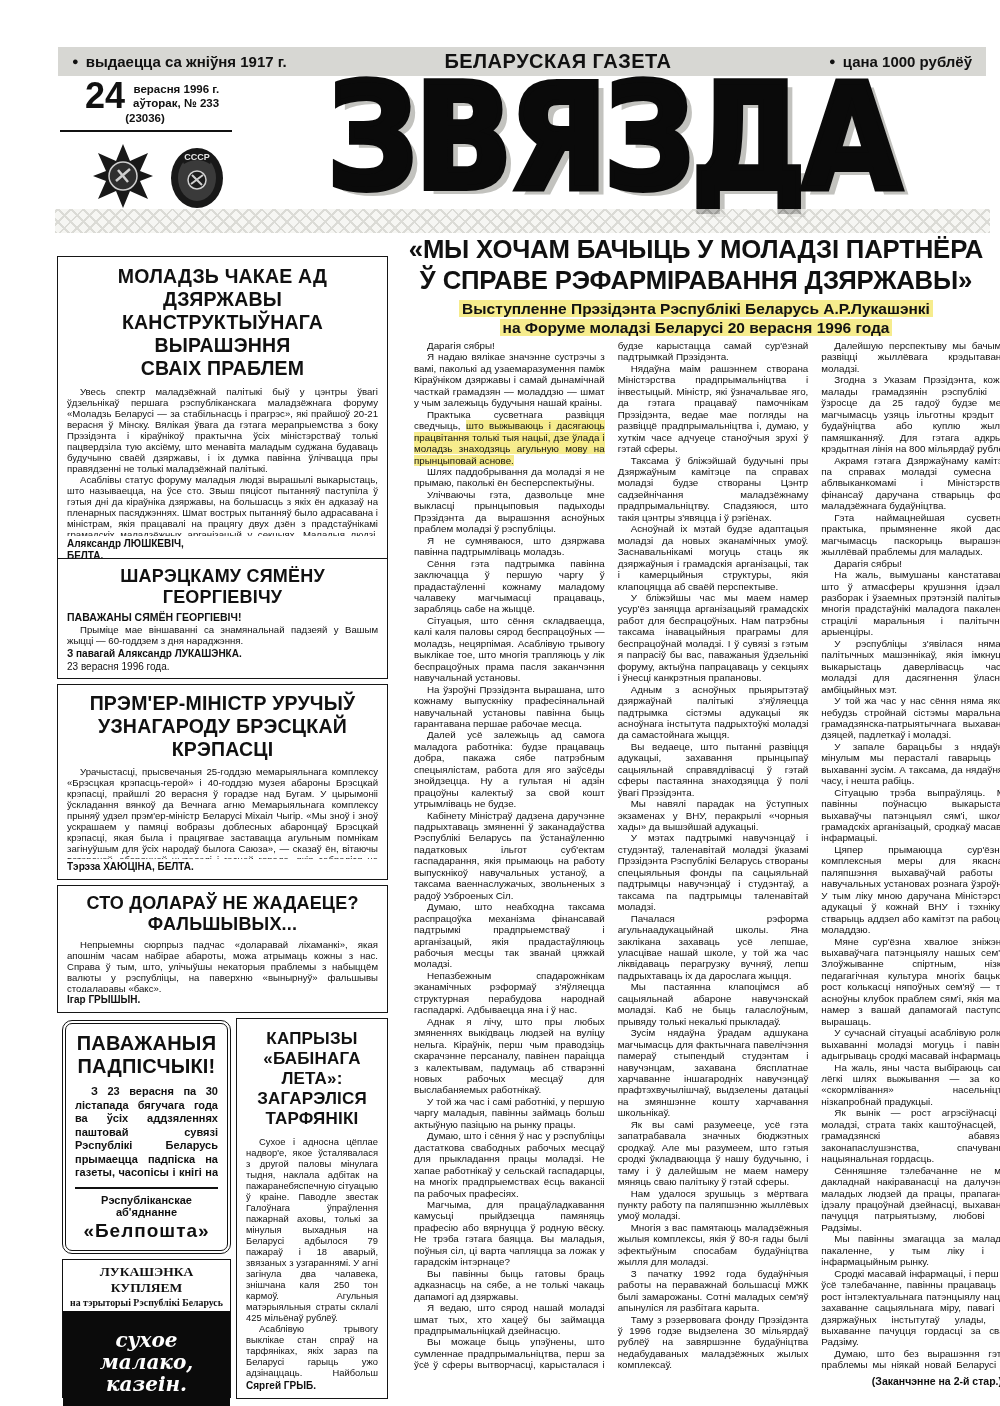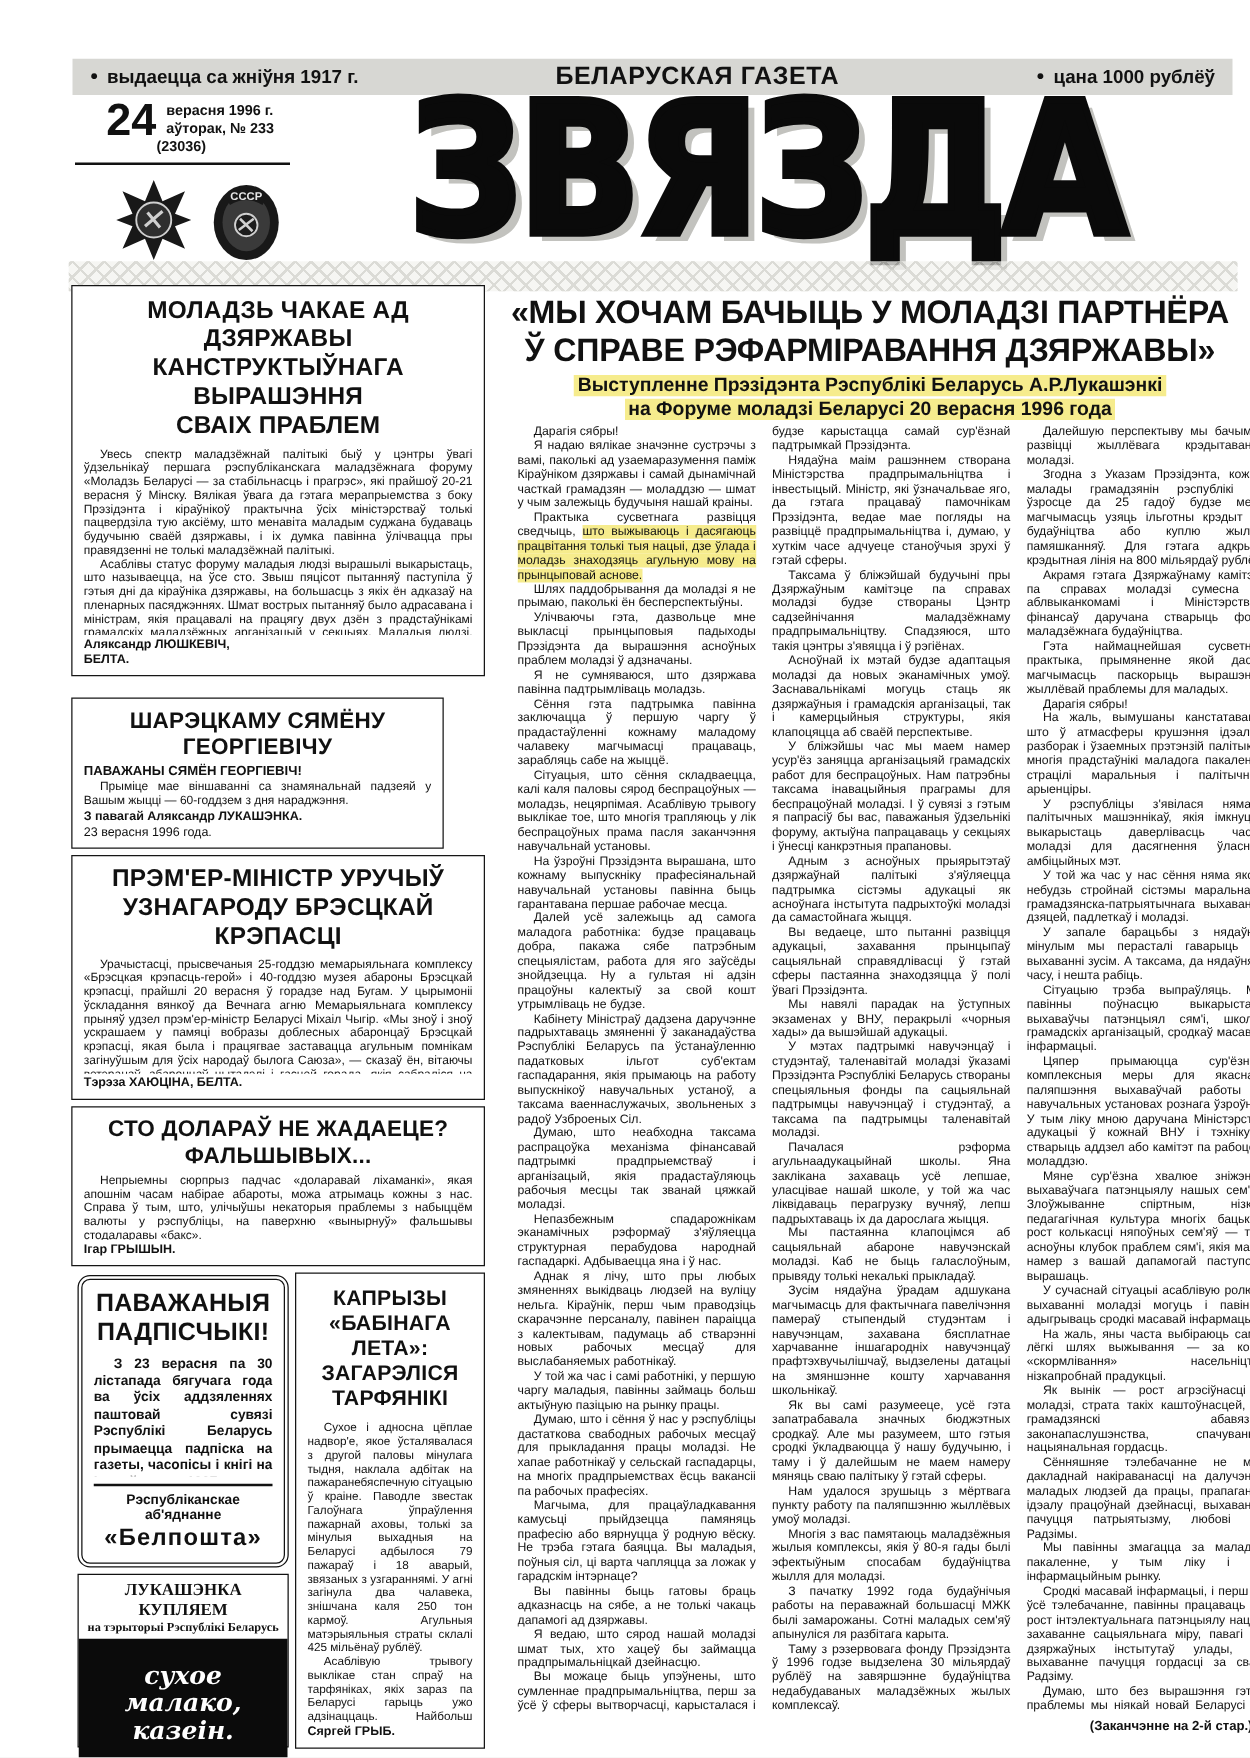--- a/index.html
+++ b/index.html
@@ -7,21 +7,21 @@
         font-family:"Liberation Sans",sans-serif;color:#111;}
   .abs{position:absolute;}
   
   .topbar{left:58px;top:47px;width:928px;height:29px;background:#d7d7d3;
           display:flex;align-items:center;justify-content:space-between;padding:0 14px;box-sizing:border-box;}
   .topbar .seg{display:flex;align-items:center;gap:7px;font-weight:bold;font-size:15px;}
   .topbar .dot{font-size:11px;line-height:1;}
   .topbar .center{font-size:20px;letter-spacing:.5px;}
   
   .dateblock{left:85px;top:80px;width:150px;}
-  .daterow{display:flex;gap:8px;align-items:flex-start;}
+  .daterow{display:flex;gap:8px;align-items:flex-start;text-align:right;}
   .bigday{font-size:36px;font-weight:bold;line-height:.9;}
   .datelines{font-size:11.5px;font-weight:bold;line-height:1.25;padding-top:2px;}
   .issue-par{font-size:11.5px;font-weight:bold;text-align:center;width:120px;}
   .daterule{left:60px;top:130px;width:172px;height:2px;background:#111;}
   .medals{left:92px;top:142px;width:140px;display:flex;gap:14px;align-items:center;}
   
   .masthead{left:228px;top:66px;width:768px;height:142px;display:flex;align-items:center;justify-content:center;}
   .masthead span{font-family:"DejaVu Sans",sans-serif;font-weight:bold;font-size:124px;line-height:1;
         letter-spacing:-4px;transform:scale(1.04,1.18);color:#0a0a0a;
         -webkit-text-stroke:5px #0a0a0a;text-shadow:7px 5px 0 #c2c2be;white-space:nowrap;}
@@ -31,23 +31,23 @@
        repeating-linear-gradient(-45deg,#cfcfc9 0 2px,transparent 2px 9px),
        linear-gradient(#f4f4f0,#f4f4f0);}
   
   .nbox{border:1.5px solid #161616;box-sizing:border-box;padding:6px 9px;background:#fff;
         display:flex;flex-direction:column;overflow:hidden;}
   .headline{font-weight:800;text-align:center;letter-spacing:.2px;}
   .body-text{text-align:justify;font-size:9.6px;line-height:11px;}
   .body-text p{margin:0;text-indent:13px;}
   .byline{font-weight:bold;font-size:10px;text-align:left;margin-top:2px;line-height:12px;white-space:pre-line;}
   
-  .box1{left:57px;top:228px;width:331px;height:313px;}
+  .box1{left:57px;top:256px;width:331px;height:313px;}
   .box1 .headline{font-size:19.5px;line-height:23px;margin:2px 0 6px;}
-  .box2{left:57px;top:558px;width:298px;height:121px;}
+  .box2{left:57px;top:558px;width:331px;height:121px;}
   .box2 .headline{font-size:18px;line-height:21px;margin:1px 0 3px;}
   .salut{font-weight:bold;font-size:10.5px;margin:0 0 1px;}
   .date-left{font-size:10px;text-align:left;margin-top:1px;}
   .box3{left:57px;top:684px;width:331px;height:196px;}
   .box3 .headline{font-size:19.5px;line-height:23px;margin:1px 0 5px;}
   .box4{left:57px;top:885px;width:331px;height:128px;}
   .box4 .headline{font-size:18px;line-height:21px;margin:1px 0 4px;}
   
   .subs{left:62px;top:1020px;width:169px;height:234px;border:4px double #111;border-radius:10px;
         box-sizing:border-box;padding:8px 9px;display:flex;flex-direction:column;}
@@ -220,21 +220,21 @@
   <div class="abs sp-subhead">
       <div class="line"><span>Выступленне Прэзідэнта Рэспублікі Беларусь А.Р.Лукашэнкі</span></div>
       <div class="line"><span>на Форуме моладзі Беларусі 20 верасня 1996 года</span></div>
     </div>
 
   <div class="abs sp-cols">
       <p>Дарагія сябры!</p>
       <p>Я надаю вялікае значэнне сустрэчы з вамі, паколькі ад узаемаразумення паміж Кіраўніком дзяржавы і самай дынамічнай часткай грамадзян — моладдзю — шмат у чым залежыць будучыня нашай краіны.</p>
       <p>Практыка сусветнага развіцця сведчыць, <mark>што выжываюць і дасягаюць працвітання толькі тыя нацыі, дзе ўлада і моладзь знаходзяць агульную мову на прынцыповай аснове.</mark></p>
       <p>Шлях паддобрывання да моладзі я не прымаю, паколькі ён бесперспектыўны.</p>
-      <p>Улічваючы гэта, дазвольце мне выкласці прынцыповыя падыходы Прэзідэнта да вырашэння асноўных праблем моладзі ў адзначаны.</p>
+      <p>Улічваючы гэта, дазвольце мне выкласці прынцыповыя падыходы Прэзідэнта да вырашэння асноўных праблем моладзі ў рэспубліцы.</p>
       <p>Я не сумняваюся, што дзяржава павінна падтрымліваць моладзь.</p>
       <p>Сёння гэта падтрымка павінна заключацца ў першую чаргу ў прадастаўленні кожнаму маладому чалавеку магчымасці працаваць, зарабляць сабе на жыццё.</p>
       <p>Сітуацыя, што сёння складваецца, калі каля паловы сярод беспрацоўных — моладзь, нецярпімая. Асаблівую трывогу выклікае тое, што многія трапляюць у лік беспрацоўных прама пасля заканчэння навучальнай установы.</p>
       <p>На ўзроўні Прэзідэнта вырашана, што кожнаму выпускніку прафесіянальнай навучальнай установы павінна быць гарантавана першае рабочае месца.</p>
       <p>Далей усё залежыць ад самога маладога работніка: будзе працаваць добра, пакажа сябе патрэбным спецыялістам, работа для яго заўсёды знойдзецца. Ну а гультая ні адзін працоўны калектыў за свой кошт утрымліваць не будзе.</p>
       <p>Кабінету Міністраў дадзена даручэнне падрыхтаваць змяненні ў заканадаўства Рэспублікі Беларусь па ўстанаўленню падатковых ільгот суб'ектам гаспадарання, якія прымаюць на работу выпускнікоў навучальных устаноў, а таксама ваеннаслужачых, звольненых з радоў Узброеных Сіл.</p>
       <p>Думаю, што неабходна таксама распрацоўка механізма фінансавай падтрымкі прадпрыемстваў і арганізацый, якія прадастаўляюць рабочыя месцы так званай цяжкай моладзі.</p>
       <p>Непазбежным спадарожнікам эканамічных рэформаў з'яўляецца структурная перабудова народнай гаспадаркі. Адбываецца яна і ў нас.</p>
       <p>Аднак я лічу, што пры любых змяненнях выкідваць людзей на вуліцу нельга. Кіраўнік, перш чым праводзіць скарачэнне персаналу, павінен параіцца з калектывам, падумаць аб стварэнні новых рабочых месцаў для выслабаняемых работнікаў.</p>
       <p>У той жа час і самі работнікі, у першую чаргу маладыя, павінны займаць больш актыўную пазіцыю на рынку працы.</p>

